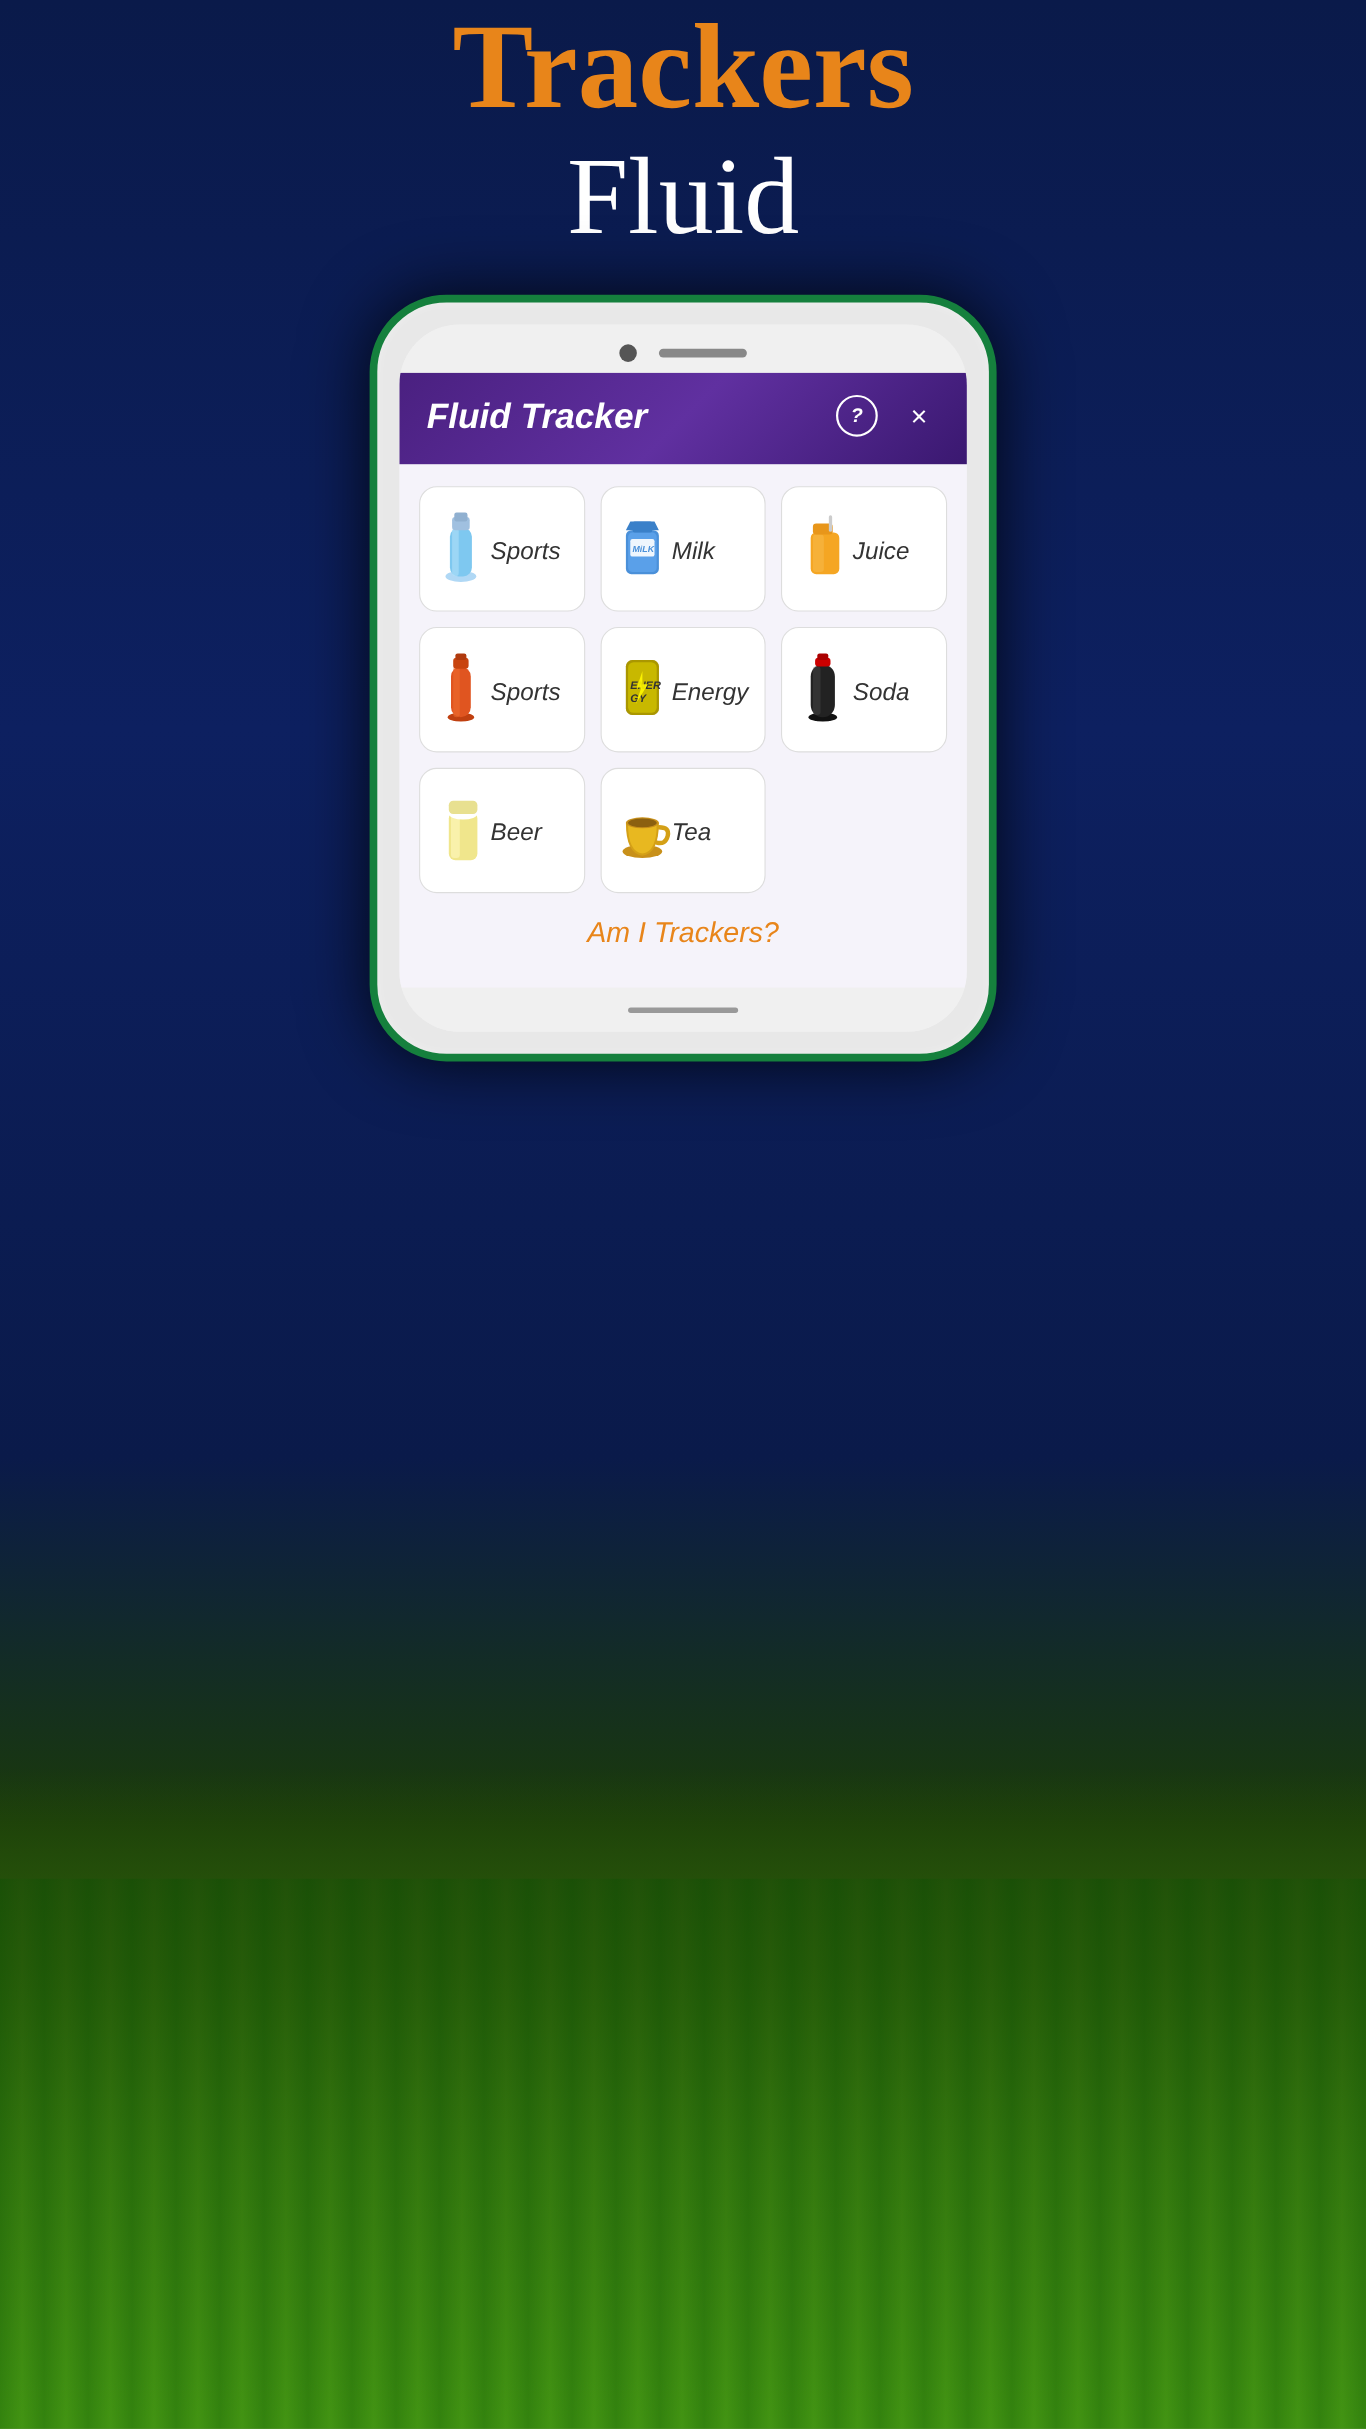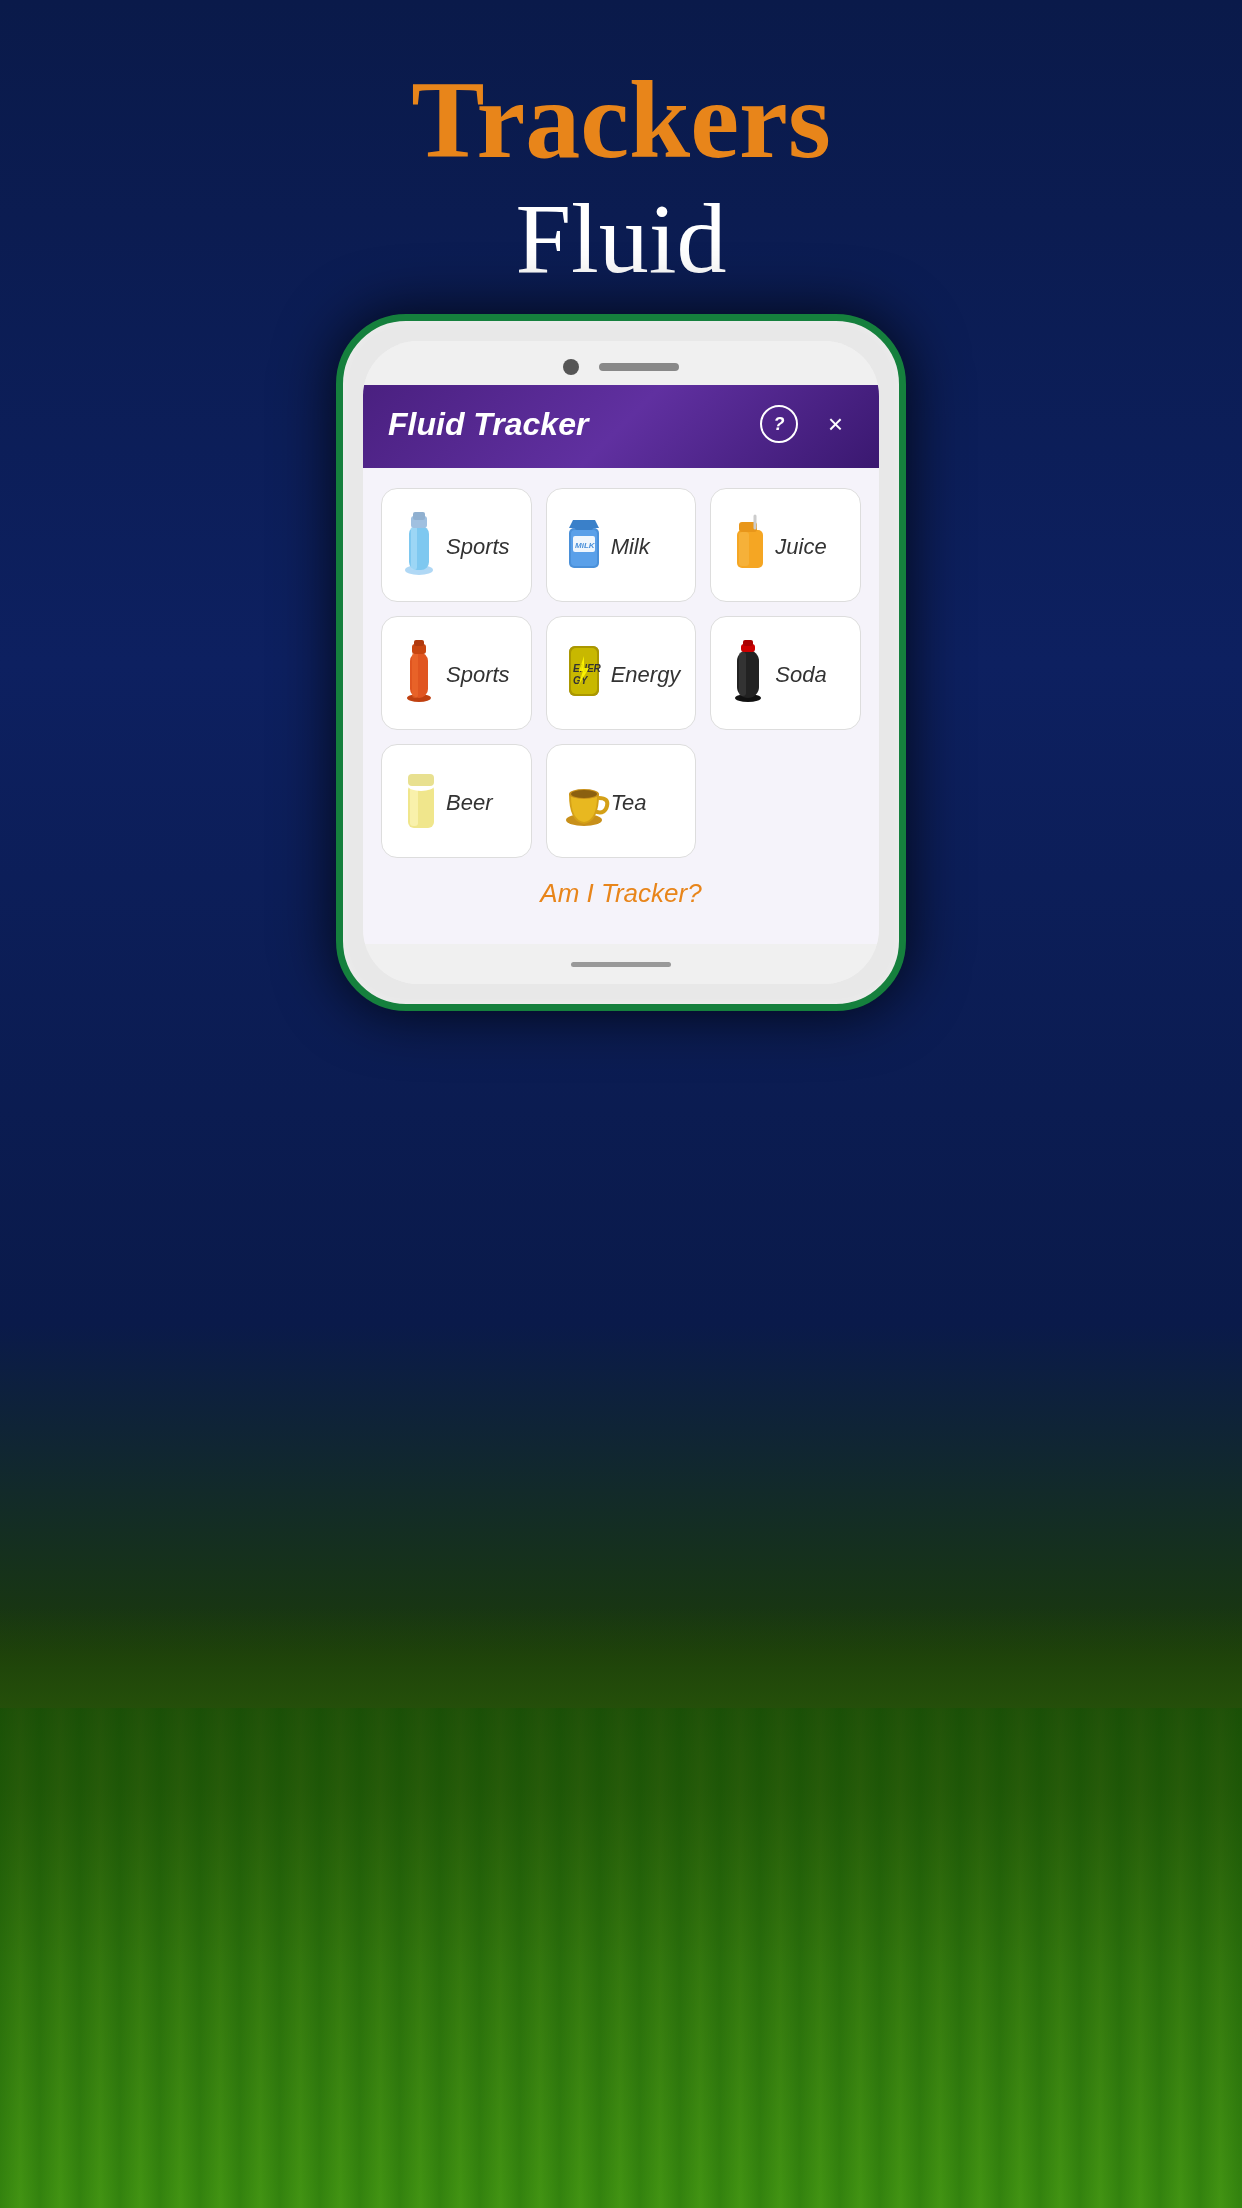--- a/index.html
+++ b/index.html
@@ -38,22 +38,21 @@
         rgba(0,80,0,0.3) 0px,
         rgba(0,100,0,0.1) 20px,
         rgba(0,80,0,0.3) 40px
       );
     }
 
     .header {
       position: relative;
       z-index: 10;
       text-align: center;
-      padding-top: 60px;
-      margin-bottom: 18px;
+      margin-bottom: 32px;
     }
 
     .title-trackers {
       font-size: 110px;
       font-weight: bold;
       color: #e8851a;
       font-family: Georgia, serif;
       line-height: 1.1;
     }
 
@@ -336,21 +335,21 @@
                 <ellipse cx="27" cy="30" rx="15" ry="5" fill="#c8901a"></ellipse>
                 <ellipse cx="27" cy="30" rx="13" ry="4" fill="#8B6010"></ellipse>
                 <path d="M42 34 Q52 34 50 42 Q48 50 40 48" fill="none" stroke="#D4A017" stroke-width="4" stroke-linecap="round"></path>
               </svg>
             </div>
             <span class="grid-item-label">Tea</span>
           </div>
         </div>
 
       <div class="hydrated-link">
-        <span class="hydrated-text">Am I Tracker?</span>
+        <span class="hydrated-text">Am I Trackers?</span>
       </div>
     </div>
 
     <div class="phone-bottom-bar">
       <div class="home-indicator"></div>
     </div>
 
   </div>
 </div>
 

